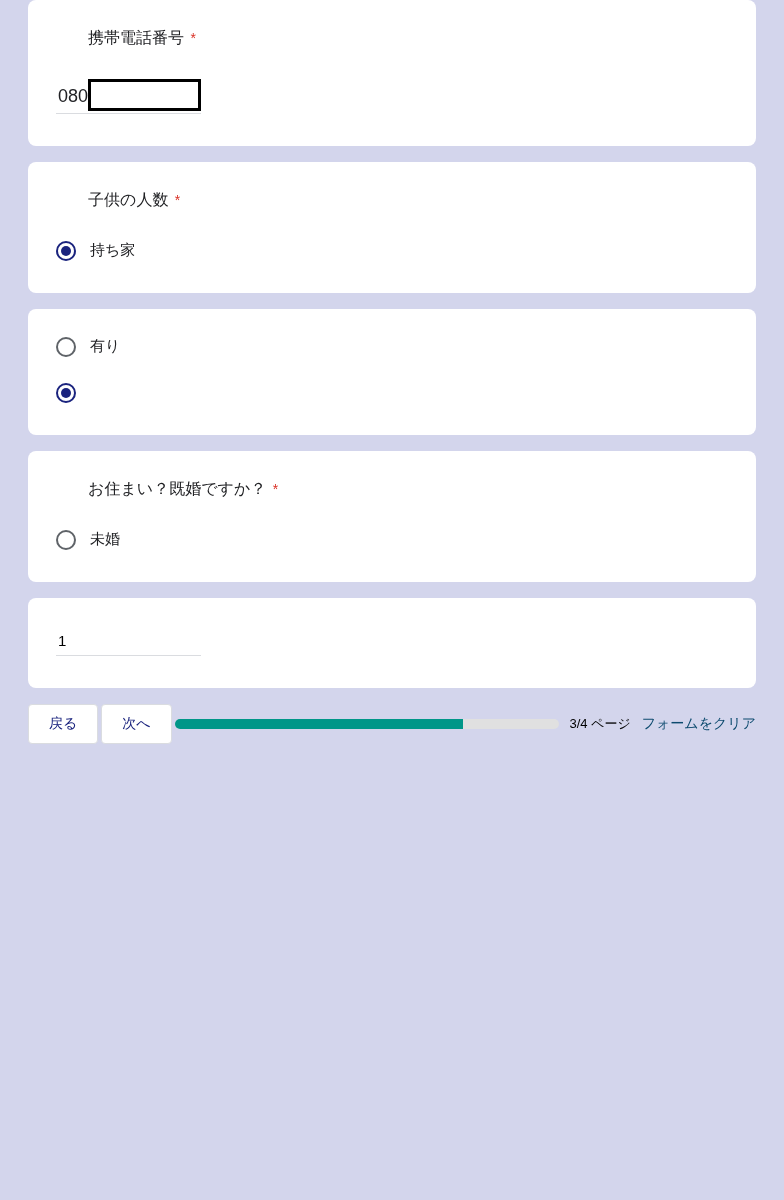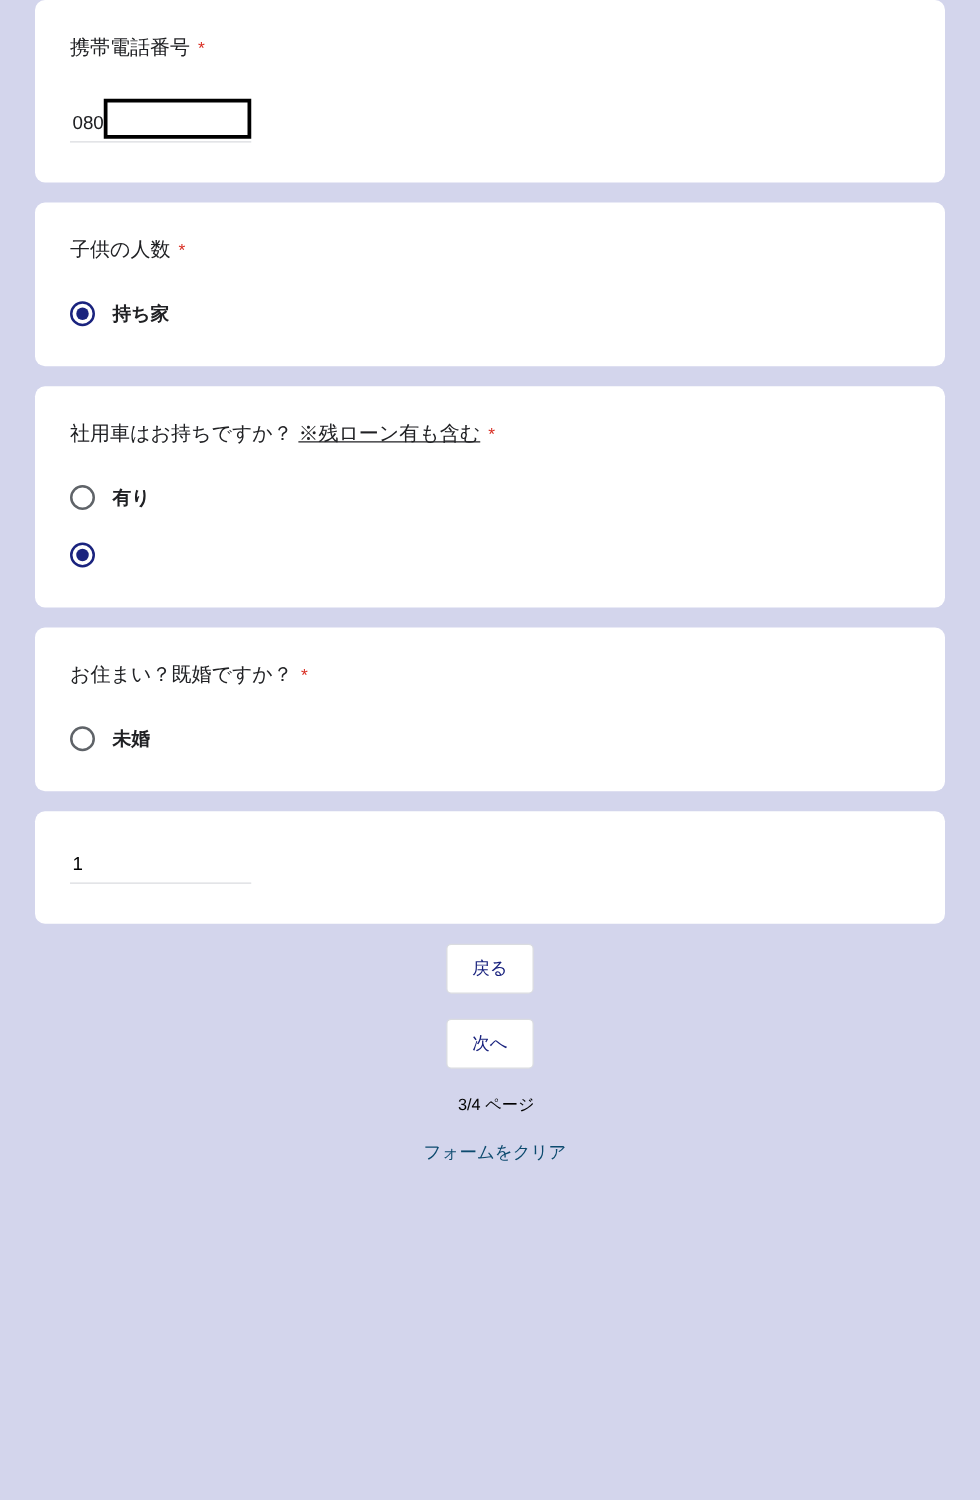--- a/index.html
+++ b/index.html
@@ -14,20 +14,21 @@
     background: #fff;
     border-radius: 8px;
     padding: 28px 28px 32px 28px;
     margin-bottom: 16px;
   }
   .q-title {
     font-size: 16px;
     font-weight: 400;
     margin-bottom: 30px;
     color: #202124;
+    margin-left: 32px;
   }
   .q-title .note-underline {
     text-decoration: underline;
   }
   .req-star { color: #d93025; margin-left: 2px; font-size: 14px; }
   .text-input-row {
     display: flex;
     align-items: center;
   }
   .text-input {
@@ -39,39 +40,38 @@
     outline: none;
     background: transparent;
   }
   .text-input-with-prefix {
     display: flex;
     align-items: flex-end;
     border-bottom: 1px solid #dadce0;
     width: 145px;
   }
   .text-input-with-prefix .prefix {
-    font-size: 15px;
+    font-size: 18px;
     padding-bottom: 6px;
     padding-left: 2px;
     padding-right: 0px;
   }
   .redact-box {
     display: inline-block;
     width: 120px;
     height: 32px;
     border: 3px solid #000;
     margin-left: 0px;
     margin-bottom: 2px;
   }
   .radio-option {
     display: flex;
-    align-items: flex-end;
+    align-items: flex-start;
     margin-bottom: 26px;
     cursor: pointer;
-    font-weight: bold;
   }
   .radio-option:last-child { margin-bottom: 0; }
   .radio-circle {
     width: 20px;
     height: 20px;
     border: 2px solid #5f6368;
     border-radius: 50%;
     margin-right: 14px;
     position: relative;
     flex-shrink: 0;
@@ -87,23 +87,22 @@
     background: #1a237e;
     border-radius: 50%;
   }
   .radio-label {
     font-size: 15px;
     color: #202124;
   }
   .footer {
     display: flex;
     align-items: center;
-    gap: 20px;
+    gap: 3px;
     margin-top: 4px;
-    flex-direction: column;
   }
   .nav-btn {
     background: #fff;
     border: 1px solid #dadce0;
     border-radius: 4px;
     color: #1a237e;
     font-size: 14px;
     padding: 10px 20px;
     cursor: pointer;
     font-weight: 500;
@@ -164,25 +163,20 @@
   </div>
   <div class="options-block">
     <div class="radio-option">
       <span class="radio-circle selected"></span>
       <span class="radio-label">持ち家</span>
     </div>
   </div>
 </div>
 
 <div class="card">
-  <div class="q-title">
-    <span>社用車はお持ちですか？</span>
-    <span class="note-underline">※残ローン有も含む</span>
-    <span class="req-star">*</span>
-  </div>
   <div class="options-block">
     <div class="radio-option">
       <span class="radio-circle"></span>
       <span class="radio-label">有り</span>
     </div>
     <div class="radio-option">
       <span class="radio-circle selected"></span>
     </div>
   </div>
 </div>

